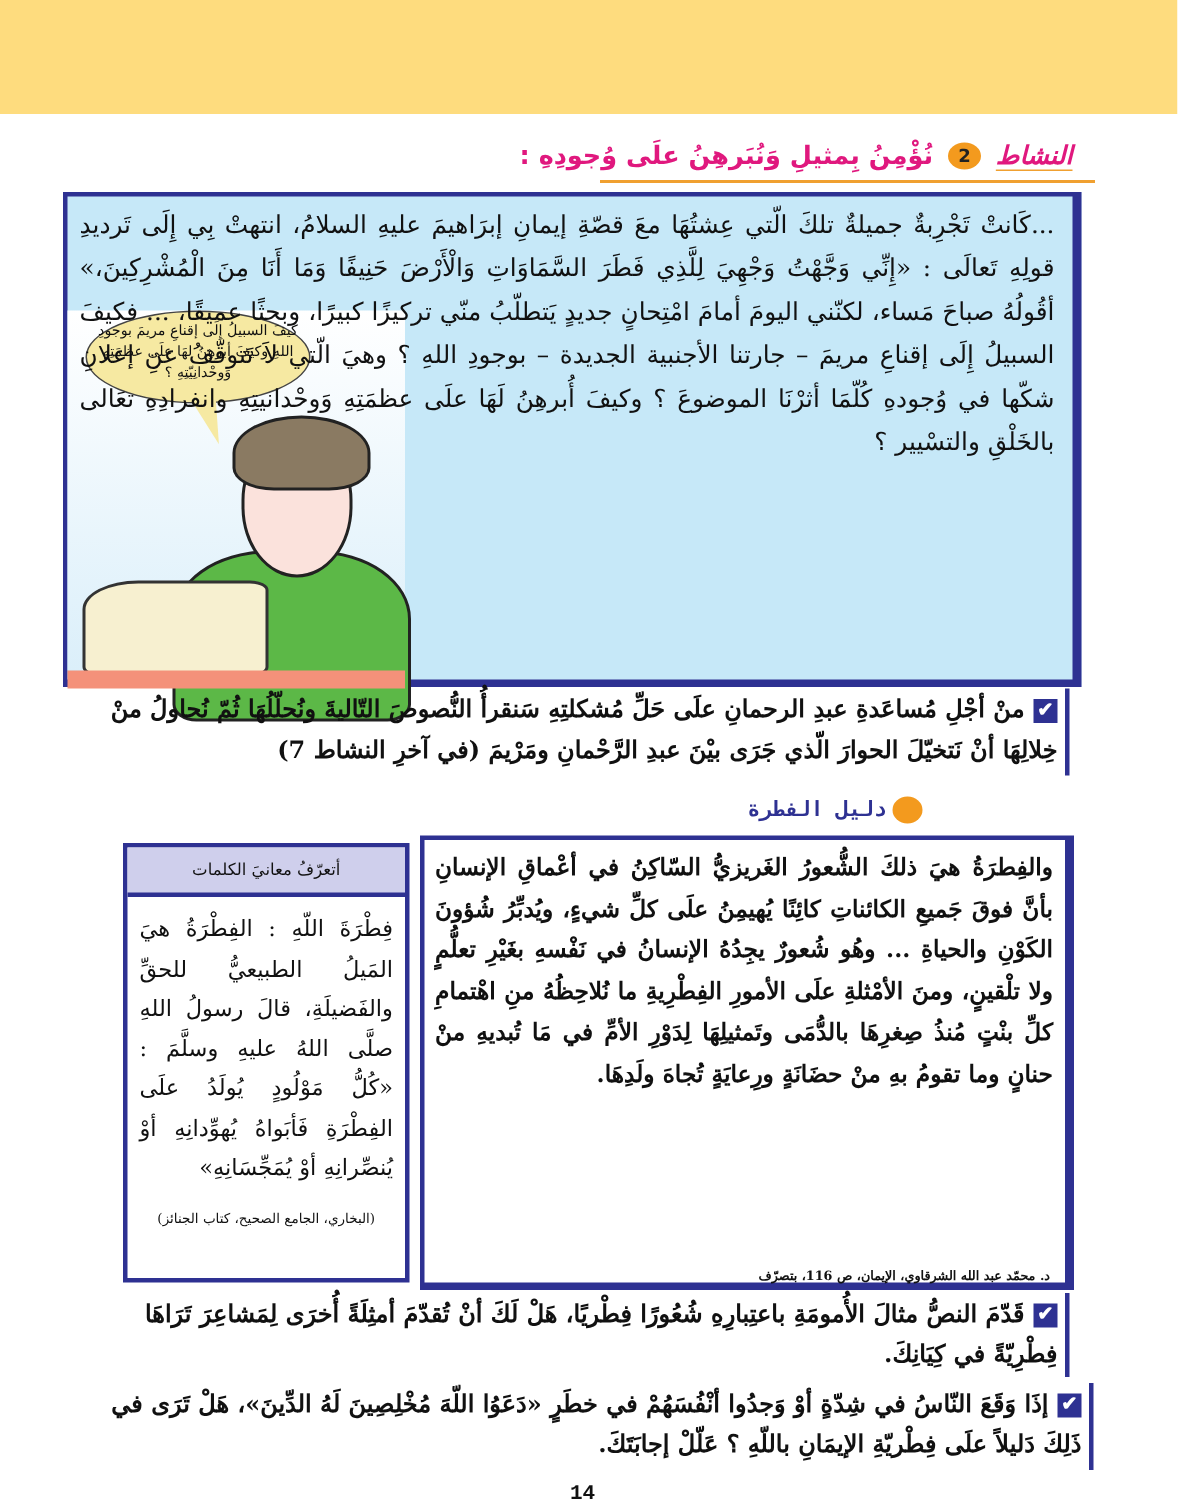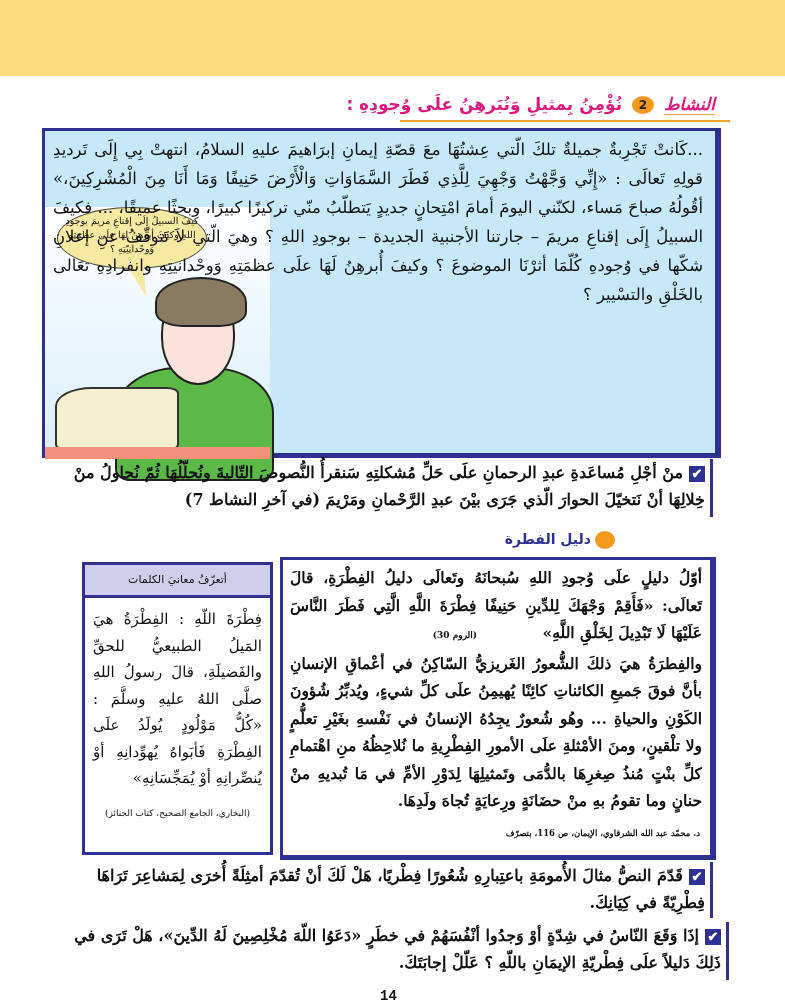--- a/index.html
+++ b/index.html
@@ -38,29 +38,29 @@
   .task{position:absolute;direction:rtl;font-size:16px;line-height:27px;font-weight:bold;
        font-family:"DejaVu Serif",serif;}
   .task .bar{position:absolute;right:-8px;top:0;width:3px;background:#2e3192;}
   .check{display:inline-block;width:16px;height:16px;background:#2e3192;color:#fff;font-size:13px;
        line-height:16px;text-align:center;margin-left:6px;vertical-align:middle;}
 
   .section-title{position:absolute;right:170px;top:531px;direction:rtl;font-family:"DejaVu Sans",sans-serif;
        font-weight:bold;font-size:14px;color:#2e3192;}
   .section-title .dot{display:inline-block;width:20px;height:18px;border-radius:50%;background:#f39a1e;
        vertical-align:middle;margin-left:4px;}
-  .section-title .label{border-bottom:4px solid #15803d;padding-bottom:15px;}
+  .section-title .label{border-bottom:4px solid #15803d;padding-bottom:15px;font-family:Liberation Mono, monospace;}
 
   .main-box{position:absolute;left:280px;top:557px;width:427px;height:295px;background:#fff;
        border:3px solid #2e3192;border-right-width:6px;border-bottom-width:5px;}
   .main-text{position:absolute;right:8px;top:4px;width:412px;direction:rtl;text-align:justify;
        font-size:15.5px;line-height:27.5px;font-weight:bold;}
   .main-text p{margin:0;}
   .ref{font-size:9px;font-weight:bold;margin-right:60px;}
-  .source{position:absolute;right:10px;top:268px;direction:rtl;font-size:8.5px;font-weight:bold;}
+  .source{position:absolute;right:10px;top:285px;direction:rtl;font-size:8.5px;font-weight:bold;}
 
   .vocab{position:absolute;left:82px;top:562px;width:185px;height:287px;background:#fff;
        border:3px solid #2e3192;}
   .vocab-head{height:30px;background:#cfcfec;border-bottom:3px solid #2e3192;direction:rtl;text-align:center;
        font-family:"DejaVu Sans",sans-serif;font-size:11px;line-height:30px;color:#111;}
   .vocab-body{direction:rtl;text-align:justify;padding:8px 8px 0 8px;font-size:15px;line-height:26.5px;}
   .vocab-body p{margin:0;}
   .vocab-src{direction:rtl;text-align:center;font-size:9px;margin-top:8px;}
 
   .page-num{position:absolute;left:380px;top:988px;font-family:Liberation Mono, monospace;font-size:14px;
@@ -97,21 +97,20 @@
   <div class="bar" style="height:58px;"></div>
   <span class="check">✔</span><span>منْ أجْلِ مُساعَدةِ عبدِ الرحمانِ علَى حَلِّ مُشكلتِهِ سَنقرأُ النُّصوصَ التّاليةَ ونُحلّلُهَا ثُمّ نُحاولُ منْ خِلالِهَا أنْ نَتخيّلَ الحوارَ الّذي جَرَى بيْنَ عبدِ الرَّحْمانِ ومَرْيمَ (في آخرِ النشاط 7)</span>
 </div>
 
 <div class="section-title">
   <span class="dot"></span><span class="label">دليل الفطرة</span>
 </div>
 
 <div class="main-box">
   <div class="main-text">
-    <p><span>أوّلُ دليلٍ علَى وُجودِ اللهِ سُبحانَهُ وتَعالَى دليلُ الفِطْرَةِ، قالَ تَعالَى: «فَأَقِمْ وَجْهَكَ لِلدِّينِ حَنِيفًا فِطْرَةَ اللَّهِ الَّتِي فَطَرَ النَّاسَ عَلَيْهَا لَا تَبْدِيلَ لِخَلْقِ اللَّهِ»</span> <span class="ref">(الروم 30)</span></p>
     <p>والفِطرَةُ هيَ ذلكَ الشُّعورُ الغَريزيُّ السّاكِنُ في أعْماقِ الإنسانِ بأنَّ فوقَ جَميعِ الكائناتِ كائِنًا يُهيمِنُ علَى كلِّ شيءٍ، ويُدبِّرُ شُؤونَ الكَوْنِ والحياةِ ... وهُو شُعورٌ يجِدُهُ الإنسانُ في نَفْسهِ بغَيْرِ تعلُّمٍ ولا تلْقينٍ، ومنَ الأمْثلةِ علَى الأمورِ الفِطْرِيةِ ما نُلاحِظُهُ منِ اهْتمامِ كلِّ بنْتٍ مُنذُ صِغرِهَا بالدُّمَى وتَمثيلِهَا لِدَوْرِ الأمِّ في مَا تُبديهِ منْ حنانٍ وما تقومُ بهِ منْ حضَانَةٍ ورِعايَةٍ تُجاهَ ولَدِهَا.</p>
   </div>
   <div class="source">د. محمّد عبد الله الشرقاوي، الإيمان، ص 116، بتصرّف</div>
 </div>
 
 <div class="vocab">
   <div class="vocab-head">أتعرّفُ معانيَ الكلمات</div>
   <div class="vocab-body">
     <p>فِطْرَةَ اللّهِ : الفِطْرَةُ هيَ المَيلُ الطبيعيُّ للحقِّ والفَضيلَةِ، قالَ رسولُ اللهِ صلَّى اللهُ عليهِ وسلَّمَ : «كُلُّ مَوْلُودٍ يُولَدُ علَى الفِطْرَةِ فَأبَواهُ يُهوِّدانِهِ أوْ يُنصِّرانِهِ أوْ يُمَجِّسَانِهِ»</p>
     <div class="vocab-src">(البخاري، الجامع الصحيح، كتاب الجنائز)</div>

